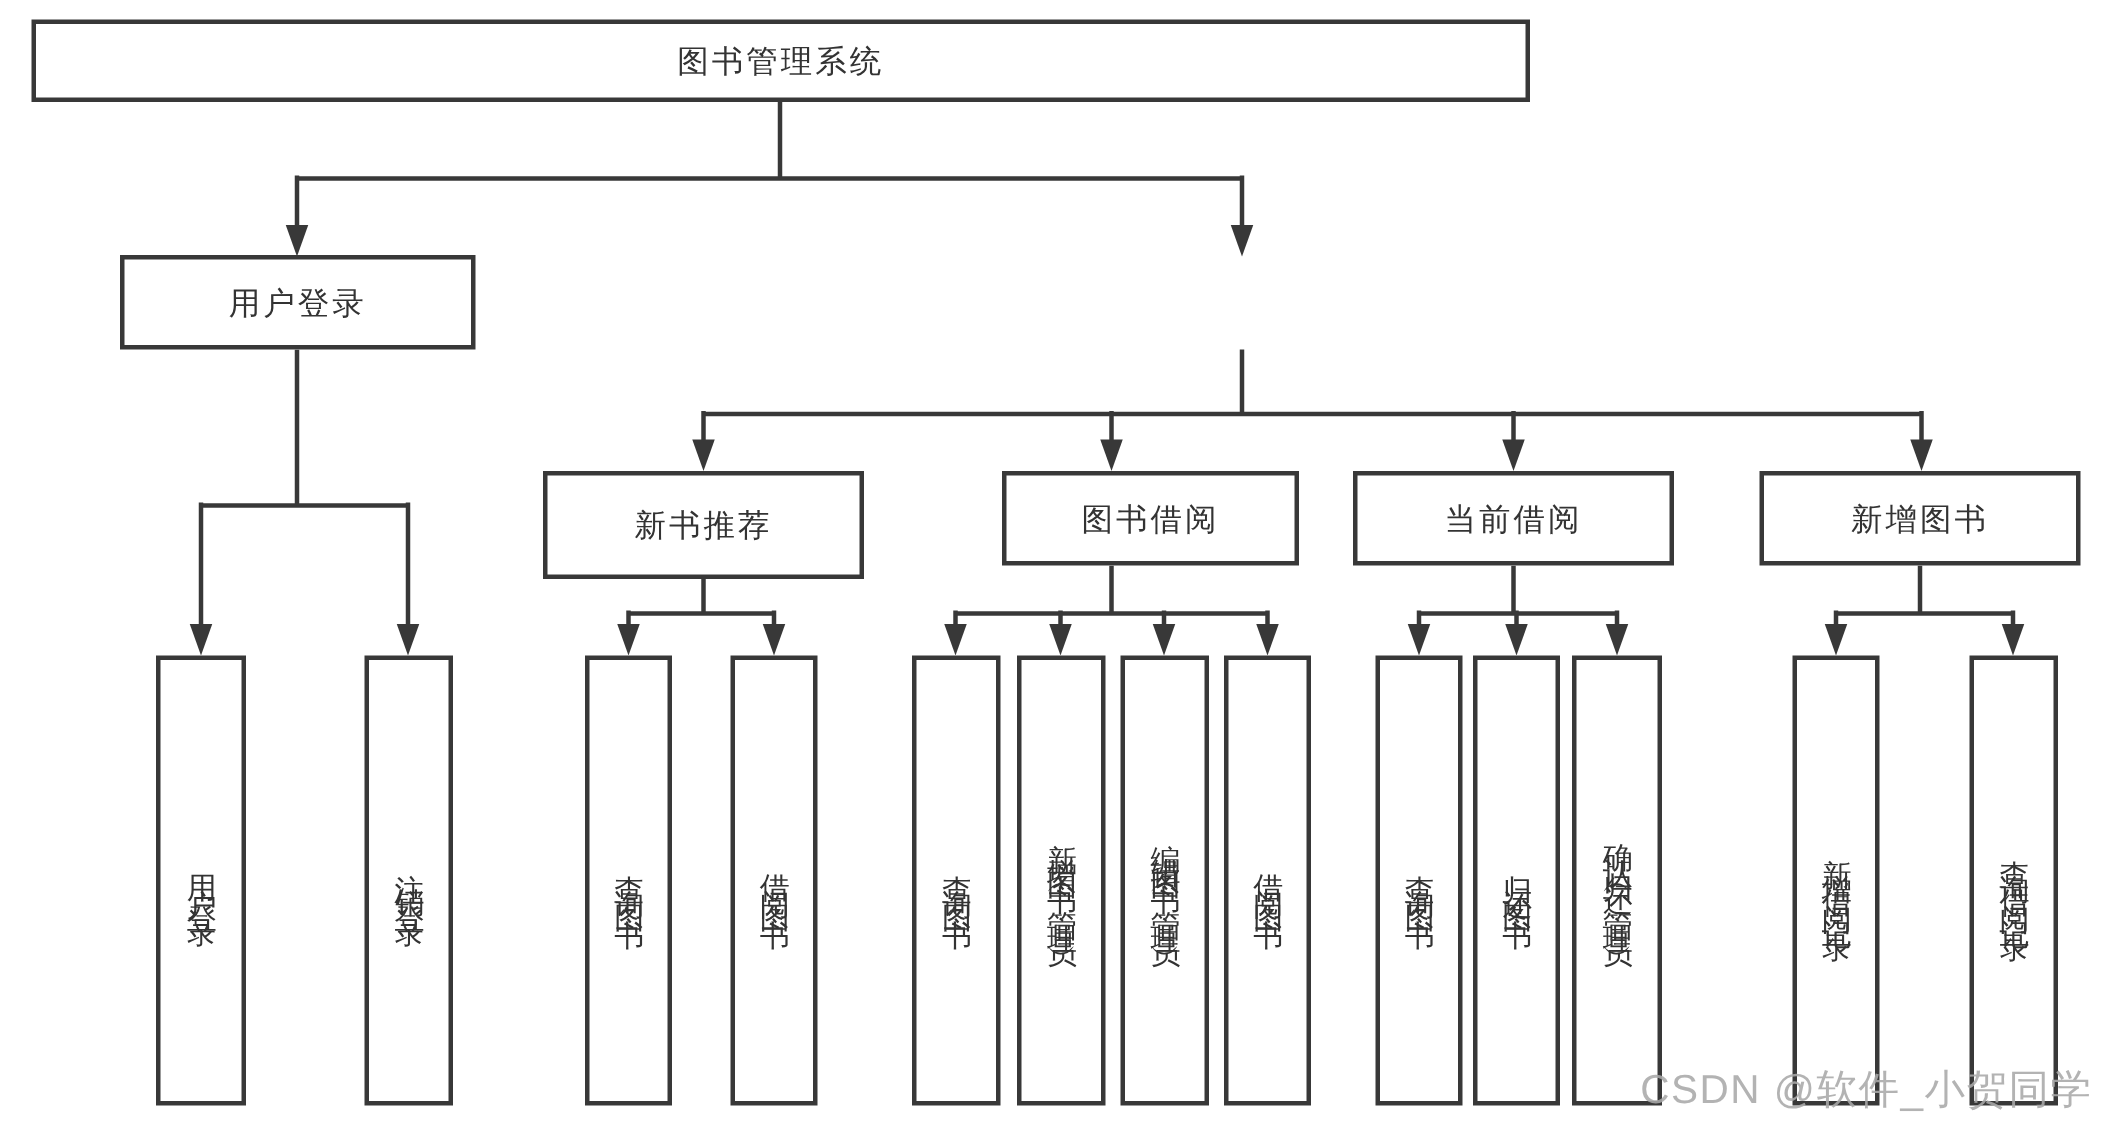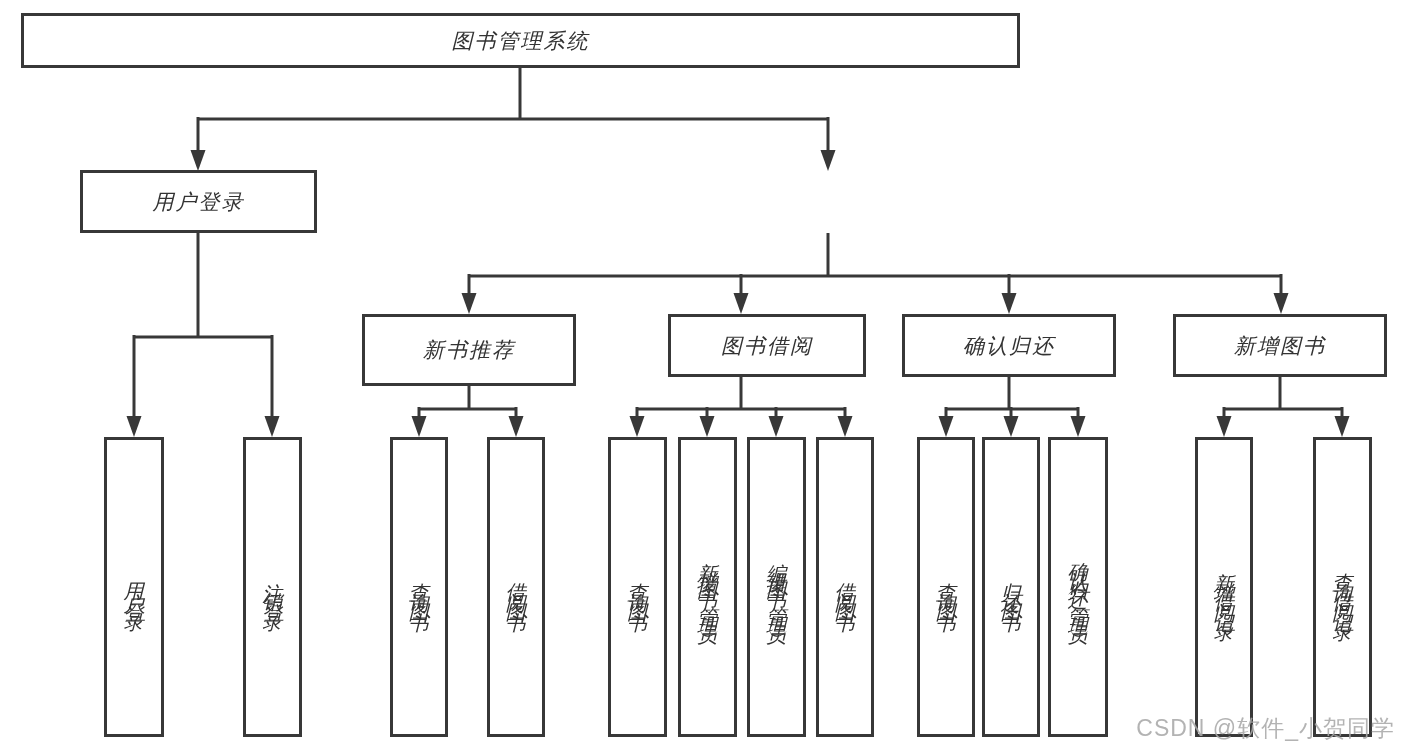--- a/index.html
+++ b/index.html
@@ -5,32 +5,32 @@
   html,body{margin:0;padding:0;background:#ffffff;}
   body{
     width:1405px;height:747px;overflow:hidden;
     font-family:"Liberation Sans","DejaVu Sans",sans-serif;
   }
   .stage{position:relative;width:1405px;height:747px;background:#ffffff;}
   .connectors{position:absolute;left:0;top:0;width:1405px;height:747px;}
   .node{
     position:absolute;box-sizing:border-box;background:#ffffff;
     border:3px solid #383838;color:#333333;
-    display:flex;align-items:center;justify-content:center;font-style:italic;
+    display:flex;align-items:center;justify-content:center;
   }
   .hbox{font-size:21px;letter-spacing:2px;}
   .vbox{
     font-size:20px;
     writing-mode:vertical-rl;text-orientation:mixed;
     letter-spacing:10px;line-height:1;
     justify-content:center;align-items:center;
   }
   .watermark{
     position:absolute;right:10px;bottom:3px;z-index:6;
-    font-size:23px;letter-spacing:1px;color:rgba(168,168,168,0.88);
+    font-size:27px;letter-spacing:1px;color:rgba(168,168,168,0.88);
     white-space:nowrap;
   }
 </style>
 </head>
 <body>
 
 <div class="stage">
 
   <svg class="connectors" viewBox="0 0 1405 747">
     <g stroke="#383838" stroke-width="3" fill="none">
@@ -99,21 +99,21 @@
     <span>用户登录</span>
   </div>
 
   <div class="node hbox" style="left:362px;top:314px;width:214px;height:72px">
     <span>新书推荐</span>
   </div>
   <div class="node hbox" style="left:668px;top:314px;width:198px;height:63px">
     <span>图书借阅</span>
   </div>
   <div class="node hbox" style="left:902px;top:314px;width:214px;height:63px">
-    <span>确认归还</span>
+    <span>当前借阅</span>
   </div>
   <div class="node hbox" style="left:1173px;top:314px;width:214px;height:63px">
     <span>新增图书</span>
   </div>
 
   <div class="node vbox" style="left:104px;top:437px;width:60px;height:300px">
     <span>用户登录</span>
   </div>
   <div class="node vbox" style="left:243px;top:437px;width:59px;height:300px">
     <span>注销登录</span>

